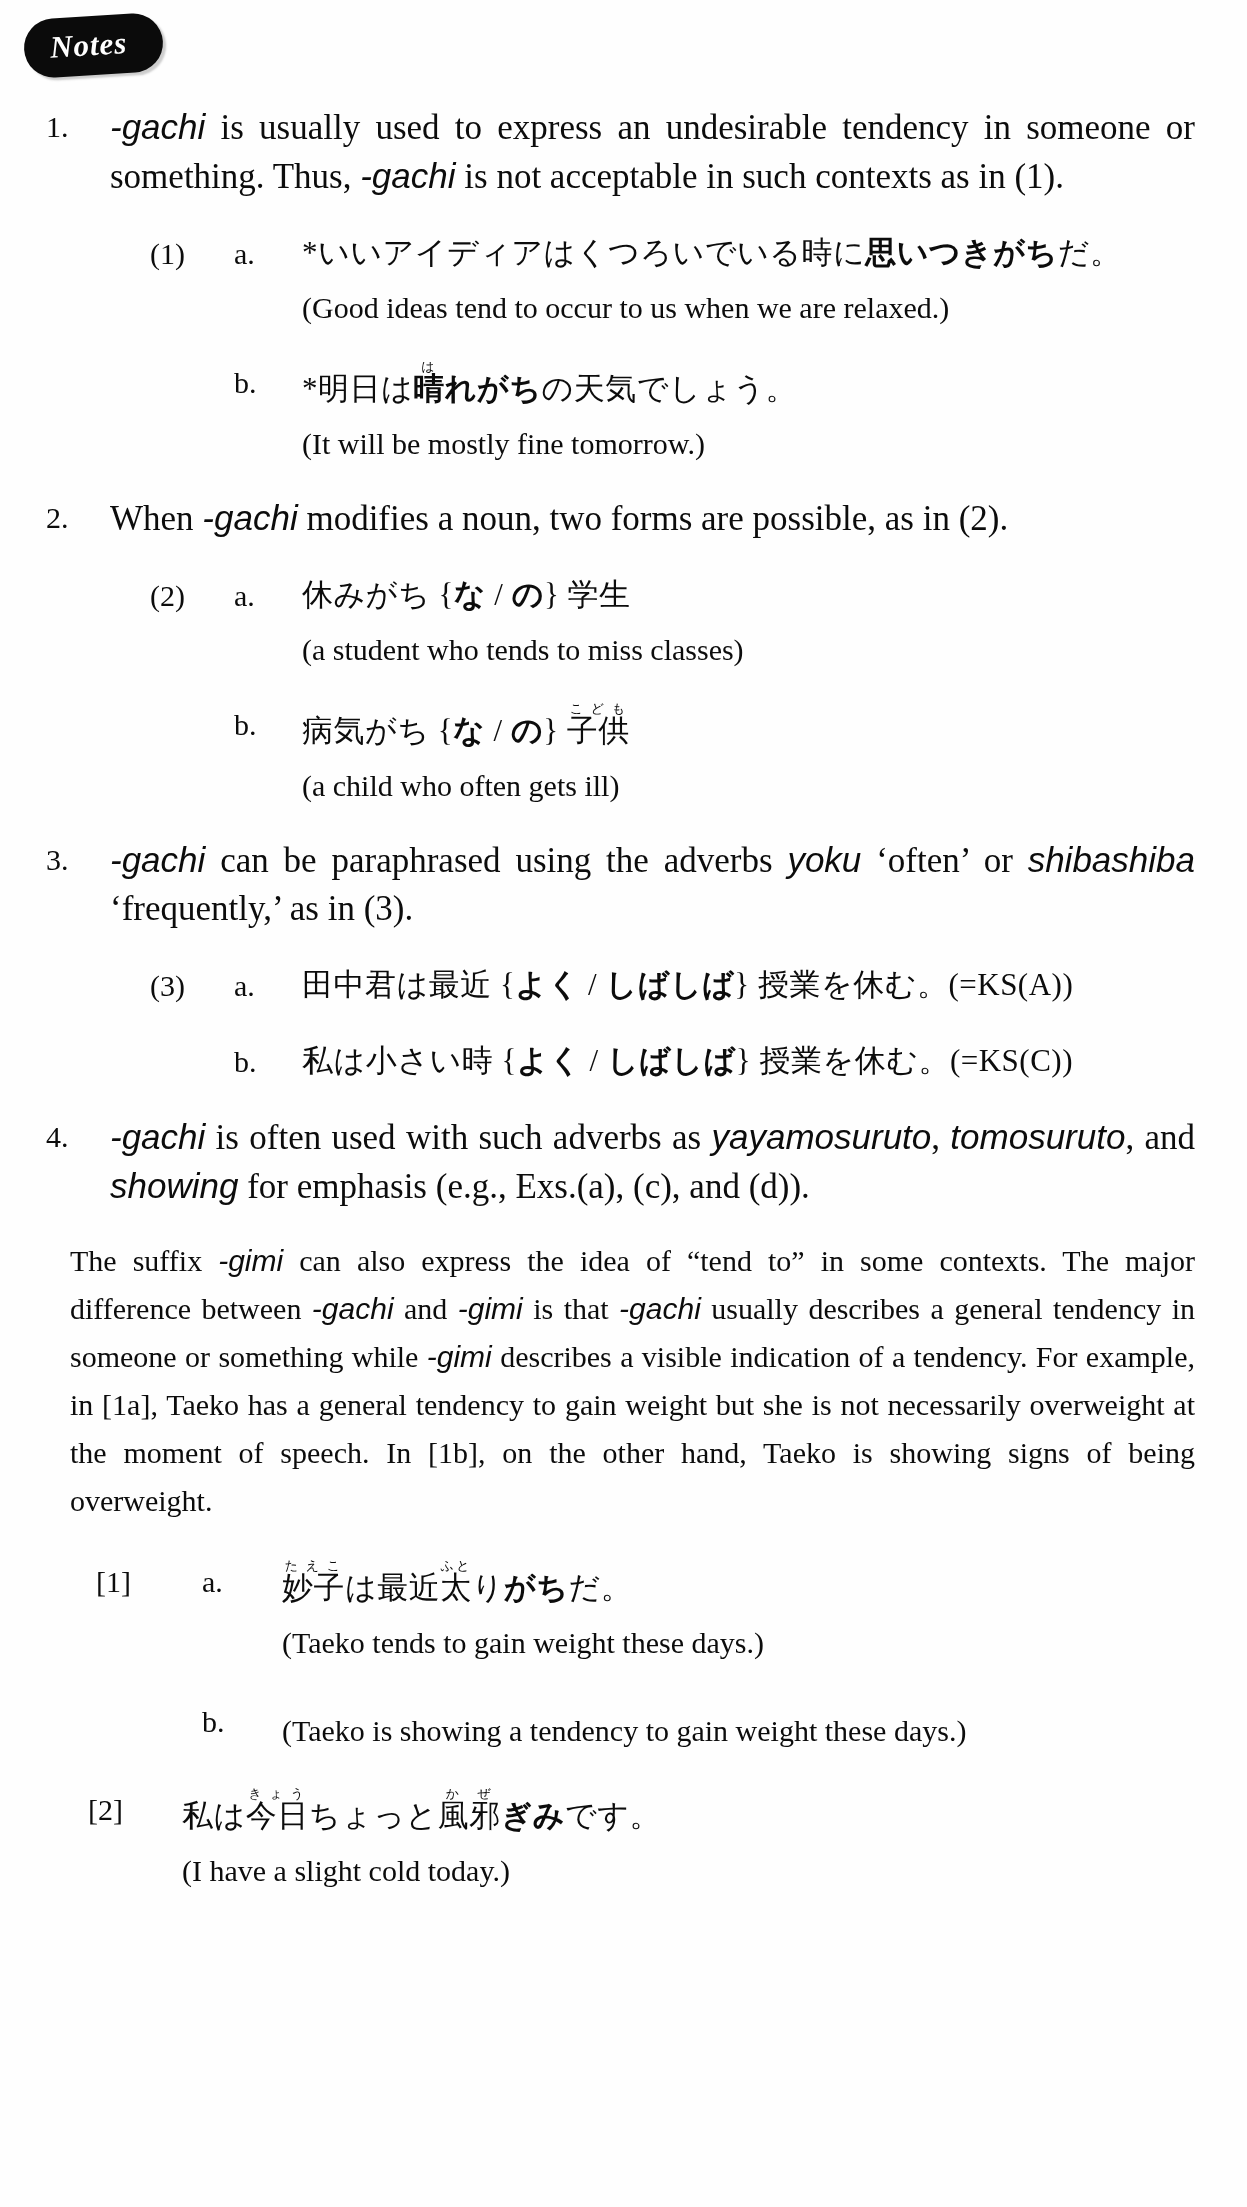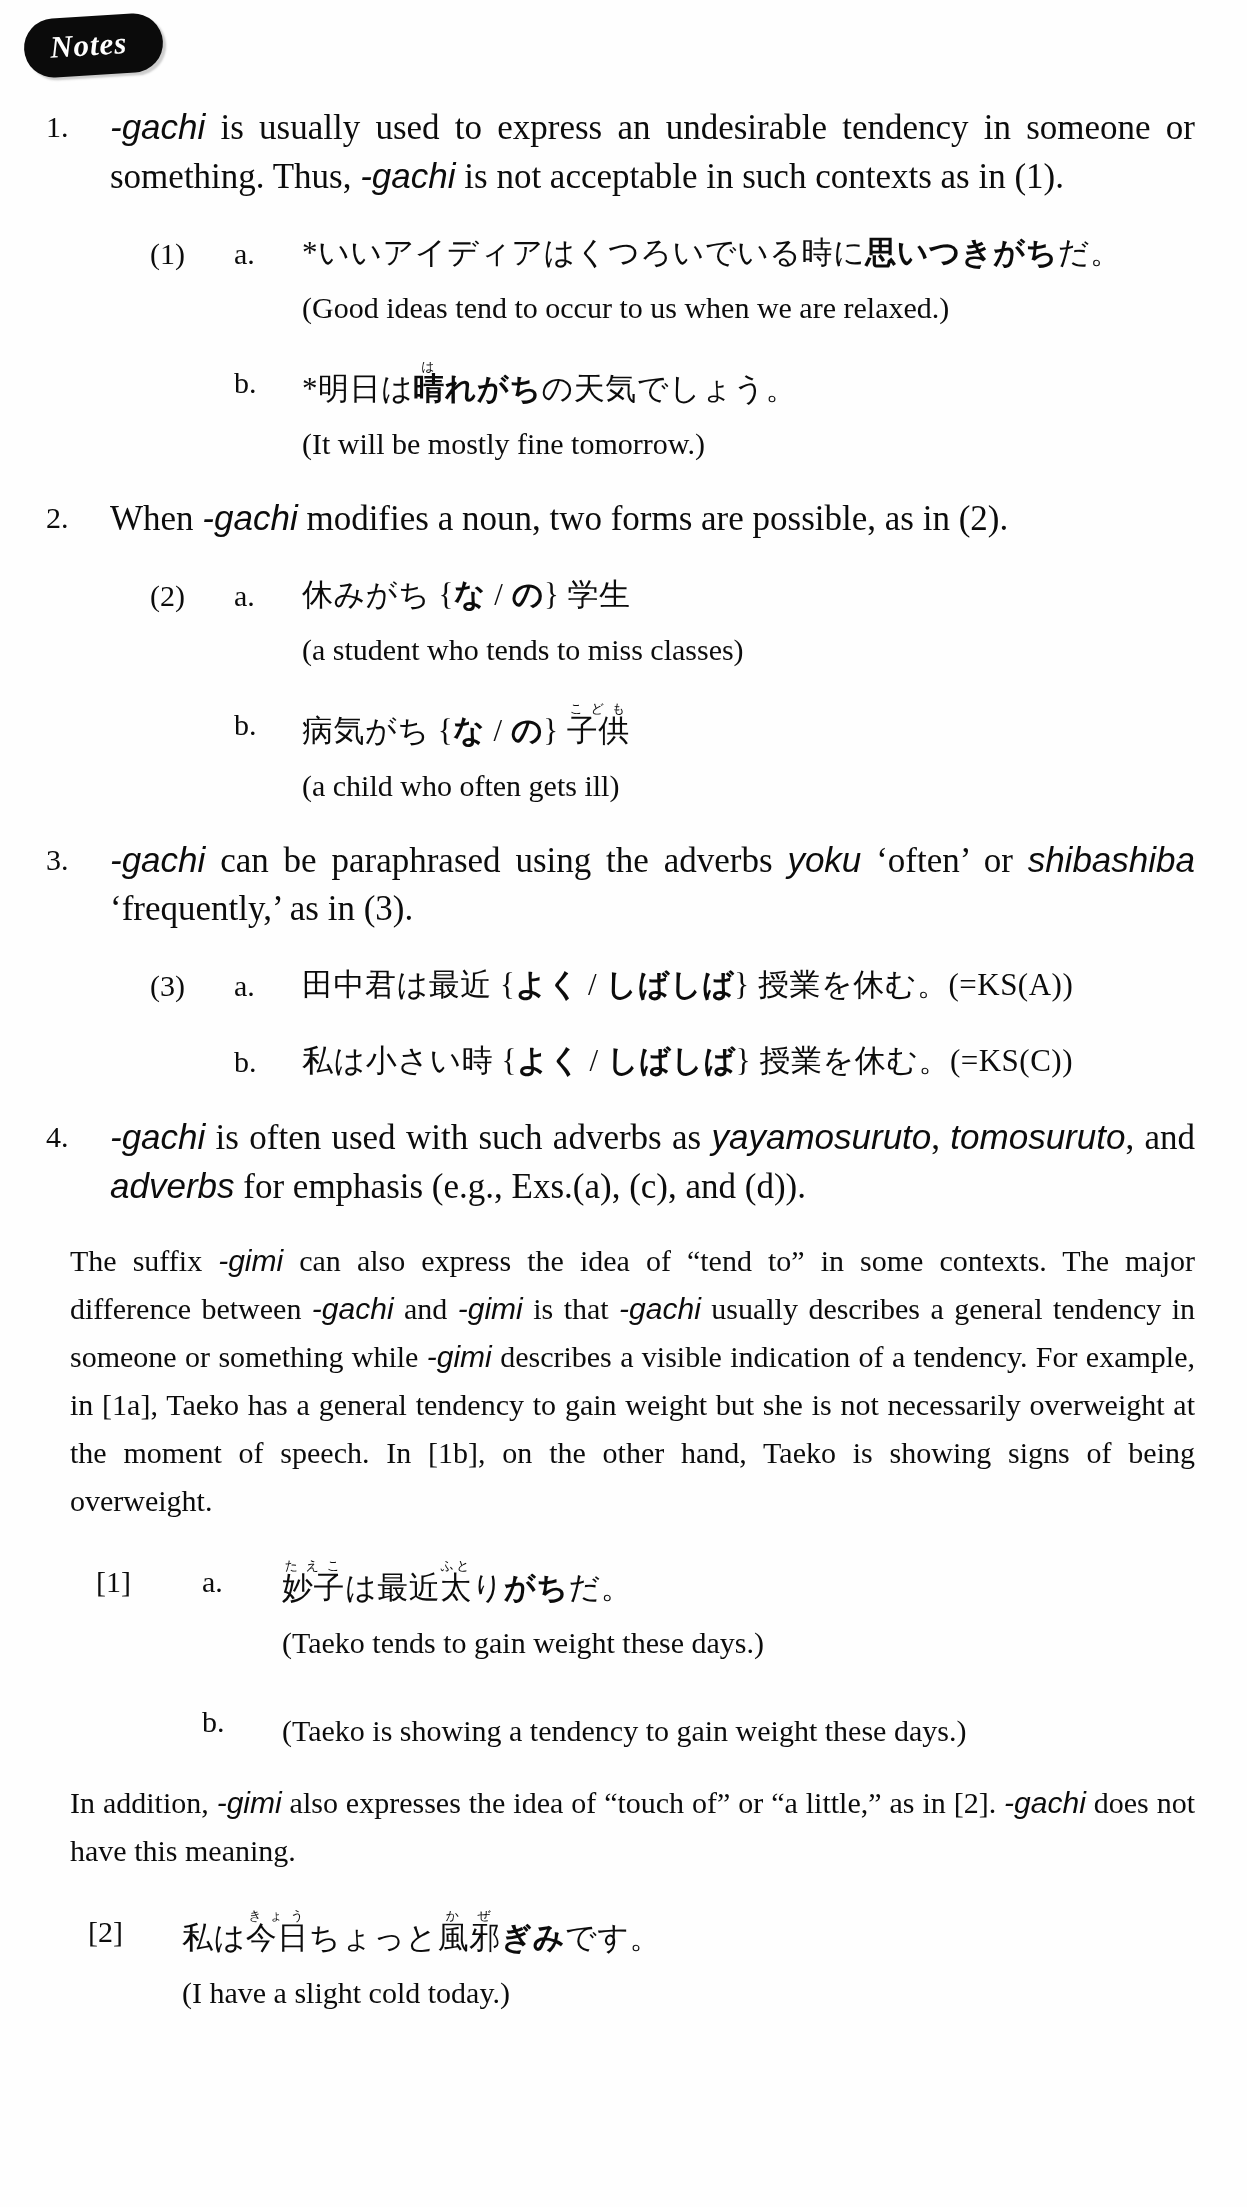--- a/index.html
+++ b/index.html
@@ -119,21 +119,21 @@
     <div class="ex-label"></div>
     <div class="ex-letter">b.</div>
     <div class="ex-content">
       <div class="jp"><span>私は小さい時 {</span><span class="st-b">よく</span><span> / </span><span class="st-b">しばしば</span><span>} 授業を休む。</span><span>(=KS(C))</span></div>
     </div>
   </div>
 
   
   <div class="note">
     <div class="note-num">4.</div>
-    <div class="note-body"><span class="st-it">-gachi</span><span> is often used with such adverbs as </span><span class="st-it">yayamosuruto</span><span>, </span><span class="st-it">tomosuruto</span><span>, and </span><span class="st-it">adverbs</span><span> for emphasis (e.g., Exs.(a), (c), and (d)).</span></div>
+    <div class="note-body"><span class="st-it">-gachi</span><span> is often used with such adverbs as </span><span class="st-it">yayamosuruto</span><span>, </span><span class="st-it">tomosuruto</span><span>, and </span><span class="st-it">showing</span><span> for emphasis (e.g., Exs.(a), (c), and (d)).</span></div>
   </div>
 
   
 
   <div class="re-para"><span>The suffix </span><span class="st-it">-gimi</span><span> can also express the idea of “tend to” in some contexts. The major difference between </span><span class="st-it">-gachi</span><span> and </span><span class="st-it">-gimi</span><span> is that </span><span class="st-it">-gachi</span><span> usually describes a general tendency in someone or something while </span><span class="st-it">-gimi</span><span> describes a visible indication of a tendency. For example, in [1a], Taeko has a general tendency to gain weight but she is not necessarily overweight at the moment of speech. In [1b], on the other hand, Taeko is showing signs of being overweight.</span></div>
 
   <div class="re-row">
     <div class="re-label">[1]</div>
     <div class="re-letter">a.</div>
     <div class="ex-content">
@@ -142,21 +142,20 @@
     </div>
   </div>
   <div class="re-row">
     <div class="re-label"></div>
     <div class="re-letter">b.</div>
     <div class="ex-content">
       <div class="en">(Taeko is showing a tendency to gain weight these days.)</div>
     </div>
   </div>
 
-  <div class="re-para"><span>In addition, </span><span class="st-it">-gimi</span><span> also expresses the idea of “touch of” or “a little,” as in [2]. </span><span class="st-it">-gachi</span><span> does not have this meaning.</span></div>
 
   <div class="re-row">
     <div class="re2-label">[2]</div>
     <div class="ex-content">
       <div class="jp"><span>私は</span><ruby>今日<rt>きょう</rt></ruby><span>ちょっと</span><ruby>風邪<rt>かぜ</rt></ruby><span class="st-b">ぎみ</span><span>です。</span></div>
       <div class="en">(I have a slight cold today.)</div>
     </div>
   </div>
 
 </div>

